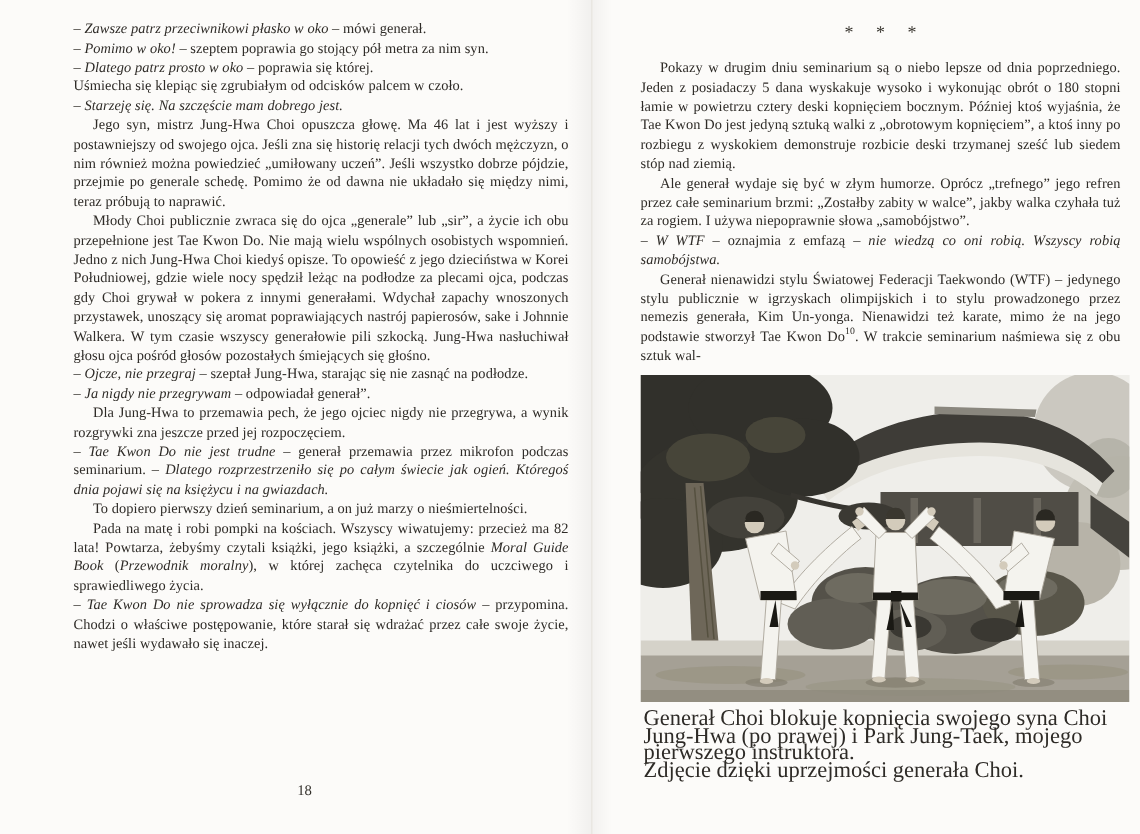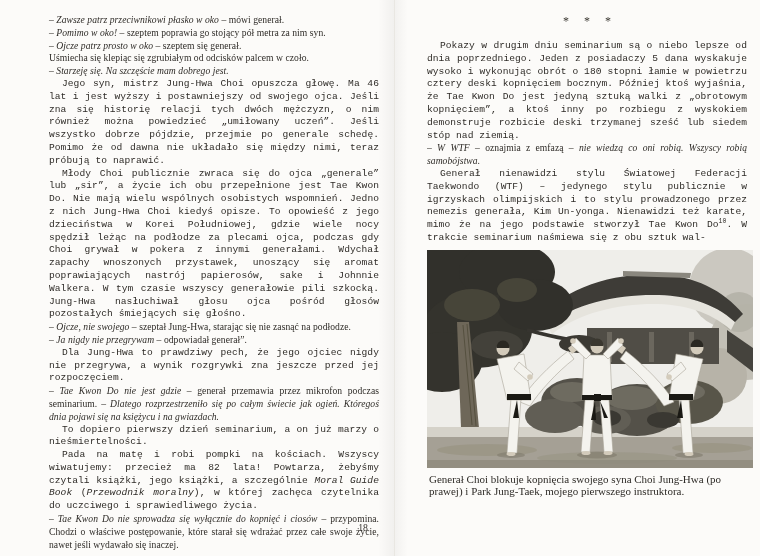--- a/index.html
+++ b/index.html
@@ -12,68 +12,69 @@
   .gutter-shade{
     position:absolute;left:378px;top:0;width:30px;height:556px;
     background:linear-gradient(90deg,rgba(0,0,0,0) 0%,rgba(0,0,0,0.045) 52%,rgba(0,0,0,0) 100%);
     pointer-events:none;
   }
   .gutter-line{position:absolute;left:394px;top:0;width:1px;height:556px;background:#e9e7e2;}
   .page{position:absolute;top:14px;margin-left:11px;}
   .page-left{left:38px;width:330px;}
   .page-right{left:416px;width:326px;height:530px;}
   p.para{margin:0;font-size:9.6px;line-height:12.8px;text-align:justify;letter-spacing:0.05px;}
-  p.para.indent{text-indent:13px;font-family:Liberation Mono, monospace;}
+  p.para.indent{text-indent:13px;}
   .it{font-style:italic;}
   sup{font-size:6.5px;line-height:0;vertical-align:super;}
   .separator{
     text-align:center;font-size:12px;letter-spacing:6px;
     margin:0 0 10px 0;height:16px;color:#3a3731;
   }
   .rp-text{width:320px;max-height:208px;overflow:hidden;}
   .photo-wrap{position:absolute;left:0;top:236px;width:326px;height:218px;overflow:hidden;background:#eeede9;}
   .caption{position:absolute;left:2px;top:460px;width:322px;}
-  .caption p{margin:0;font-size:11px;line-height:11.6px;text-align:left;}
+  .caption p{margin:0;font-size:15px;line-height:11.6px;text-align:left;}
   .pagenum{
     position:absolute;top:522px;font-size:9.8px;text-align:center;color:#33302b;
   }
-  .pagenum-left{left:38px;width:330px;text-align:right;}
+  .pagenum-left{left:38px;width:330px;}
   .pagenum-right{left:416px;width:320px;}
 </style>
 </head>
 <body>
 
 <div class="spread">
   <div class="gutter-shade"></div>
   <div class="gutter-line"></div>
 
   <div class="page page-left">
     <div id="lp-text">
         <p class="para"><span class="it">– Zawsze patrz przeciwnikowi płasko w oko</span><span> – mówi generał.</span></p>
         <p class="para"><span class="it">– Pomimo w oko!</span><span> – szeptem poprawia go stojący pół metra za nim syn.</span></p>
-        <p class="para"><span class="it">– Ojcze patrz prosto w oko</span><span> – szeptem się generał.</span></p>
+        <p class="para"><span class="it">– Dlatego patrz prosto w oko</span><span> – poprawia się której.</span></p>
         <p class="para"><span>Uśmiecha się klepiąc się zgrubiałym od odcisków palcem w czoło.</span></p>
         <p class="para"><span class="it">– Starzeję się. Na szczęście mam dobrego jest.</span></p>
         <p class="para indent"><span>Jego syn, mistrz Jung-Hwa Choi opuszcza głowę. Ma 46 lat i jest wyższy i postawniejszy od swojego ojca. Jeśli zna się historię relacji tych dwóch mężczyzn, o nim również można powiedzieć „umiłowany uczeń”. Jeśli wszystko dobrze pójdzie, przejmie po generale schedę. Pomimo że od dawna nie układało się między nimi, teraz próbują to naprawić.</span></p>
         <p class="para indent"><span>Młody Choi publicznie zwraca się do ojca „generale” lub „sir”, a życie ich obu przepełnione jest Tae Kwon Do. Nie mają wielu wspólnych osobistych wspomnień. Jedno z nich Jung-Hwa Choi kiedyś opisze. To opowieść z jego dzieciństwa w Korei Południowej, gdzie wiele nocy spędził leżąc na podłodze za plecami ojca, podczas gdy Choi grywał w pokera z innymi generałami. Wdychał zapachy wnoszonych przystawek, unoszący się aromat poprawiających nastrój papierosów, sake i Johnnie Walkera. W tym czasie wszyscy generałowie pili szkocką. Jung-Hwa nasłuchiwał głosu ojca pośród głosów pozostałych śmiejących się głośno.</span></p>
-        <p class="para"><span class="it">– Ojcze, nie swojego</span><span> – szeptał Jung-Hwa, starając się nie zasnąć na podłodze.</span></p>
+        <p class="para"><span class="it">– Ojcze, nie przegraj</span><span> – szeptał Jung-Hwa, starając się nie zasnąć na podłodze.</span></p>
         <p class="para"><span class="it">– Ja nigdy nie przegrywam</span><span> – odpowiadał generał”.</span></p>
-        <p class="para indent"><span>Dla Jung-Hwa to prawdziwy pech, że jego ojciec nigdy nie przegrywa, a wynik rozgrywki zna jeszcze przed jej rozpoczęciem.</span></p>
-        <p class="para"><span class="it">– Tae Kwon Do nie jest gdzie</span><span> – generał przemawia przez mikrofon podczas seminarium. – </span><span class="it">Dlatego rozprzestrzeniło się po całym świecie jak ogień. Któregoś dnia pojawi się na księżycu i na gwiazdach.</span></p>
+        <p class="para indent"><span>Dla Jung-Hwa to przemawia pech, że jego ojciec nigdy nie przegrywa, a wynik rozgrywki zna jeszcze przed jej rozpoczęciem.</span></p>
+        <p class="para"><span class="it">– Tae Kwon Do nie jest trudne</span><span> – generał przemawia przez mikrofon podczas seminarium. – </span><span class="it">Dlatego rozprzestrzeniło się po całym świecie jak ogień. Któregoś dnia pojawi się na księżycu i na gwiazdach.</span></p>
         <p class="para indent"><span>To dopiero pierwszy dzień seminarium, a on już marzy o nieśmiertelności.</span></p>
         <p class="para indent"><span>Pada na matę i robi pompki na kościach. Wszyscy wiwatujemy: przecież ma 82 lata! Powtarza, żebyśmy czytali książki, jego książki, a szczególnie </span><span class="it">Moral Guide Book</span><span> (</span><span class="it">Przewodnik moralny</span><span>), w której zachęca czytelnika do uczciwego i sprawiedliwego życia.</span></p>
         <p class="para"><span class="it">– Tae Kwon Do nie sprowadza się wyłącznie do kopnięć i ciosów</span><span> – przypomina. Chodzi o właściwe postępowanie, które starał się wdrażać przez całe swoje życie, nawet jeśli wydawało się inaczej.</span></p>
       </div>
   </div>
   <div class="pagenum pagenum-left">18</div>
 
   <div class="page page-right">
     <div class="separator">* * *</div>
     <div class="rp-text" id="rp-text">
         <p class="para indent"><span>Pokazy w drugim dniu seminarium są o niebo lepsze od dnia poprzedniego. Jeden z posiadaczy 5 dana wyskakuje wysoko i wykonując obrót o 180 stopni łamie w powietrzu cztery deski kopnięciem bocznym. Później ktoś wyjaśnia, że Tae Kwon Do jest jedyną sztuką walki z „obrotowym kopnięciem”, a ktoś inny po rozbiegu z wyskokiem demonstruje rozbicie deski trzymanej sześć lub siedem stóp nad ziemią.</span></p>
+        <p class="para indent"><span>Ale generał wydaje się być w złym humorze. Oprócz „trefnego” jego refren przez całe seminarium brzmi: „Zostałby zabity w walce”, jakby walka czyhała tuż za rogiem. I używa niepoprawnie słowa „samobójstwo”.</span></p>
         <p class="para"><span class="it">– W WTF</span><span> – oznajmia z emfazą – </span><span class="it">nie wiedzą co oni robią. Wszyscy robią samobójstwa.</span></p>
         <p class="para indent"><span>Generał nienawidzi stylu Światowej Federacji Taekwondo (WTF) – jedynego stylu publicznie w igrzyskach olimpijskich i to stylu prowadzonego przez nemezis generała, Kim Un-yonga. Nienawidzi też karate, mimo że na jego podstawie stworzył Tae Kwon Do</span><sup>10</sup><span>. W trakcie seminarium naśmiewa się z obu sztuk wal-</span></p>
       </div>
 
     <div class="photo-wrap">
       <svg viewBox="0 0 326 218" width="326" height="218" aria-hidden="true">
 
         <rect x="0" y="0" width="326" height="218" fill="#efeeea"></rect>
 
         <g>
@@ -181,15 +182,16 @@
           <polygon points="168,151 164,170 169,170" fill="#1a1914" stroke="none"></polygon>
           <polygon points="173,151 177,168 181,168" fill="#1a1914" stroke="none"></polygon>
           <circle cx="170" cy="97" r="6.5" fill="#d3cbbb" stroke="none"></circle>
           <path d="M163.5,96 Q164,88.5 170,88.5 Q176,88.5 176.5,96 Z" fill="#3a372f" stroke="none"></path>
         </g>
       </svg>
     </div>
 
     <div class="caption" id="rp-captions">
         <p>Generał Choi blokuje kopnięcia swojego syna Choi Jung-Hwa (po prawej) i Park Jung-Taek, mojego pierwszego instruktora.</p>
+        <p>Zdjęcie dzięki uprzejmości generała Choi.</p>
       </div>
   </div>
 </div>
 
 </body></html>

